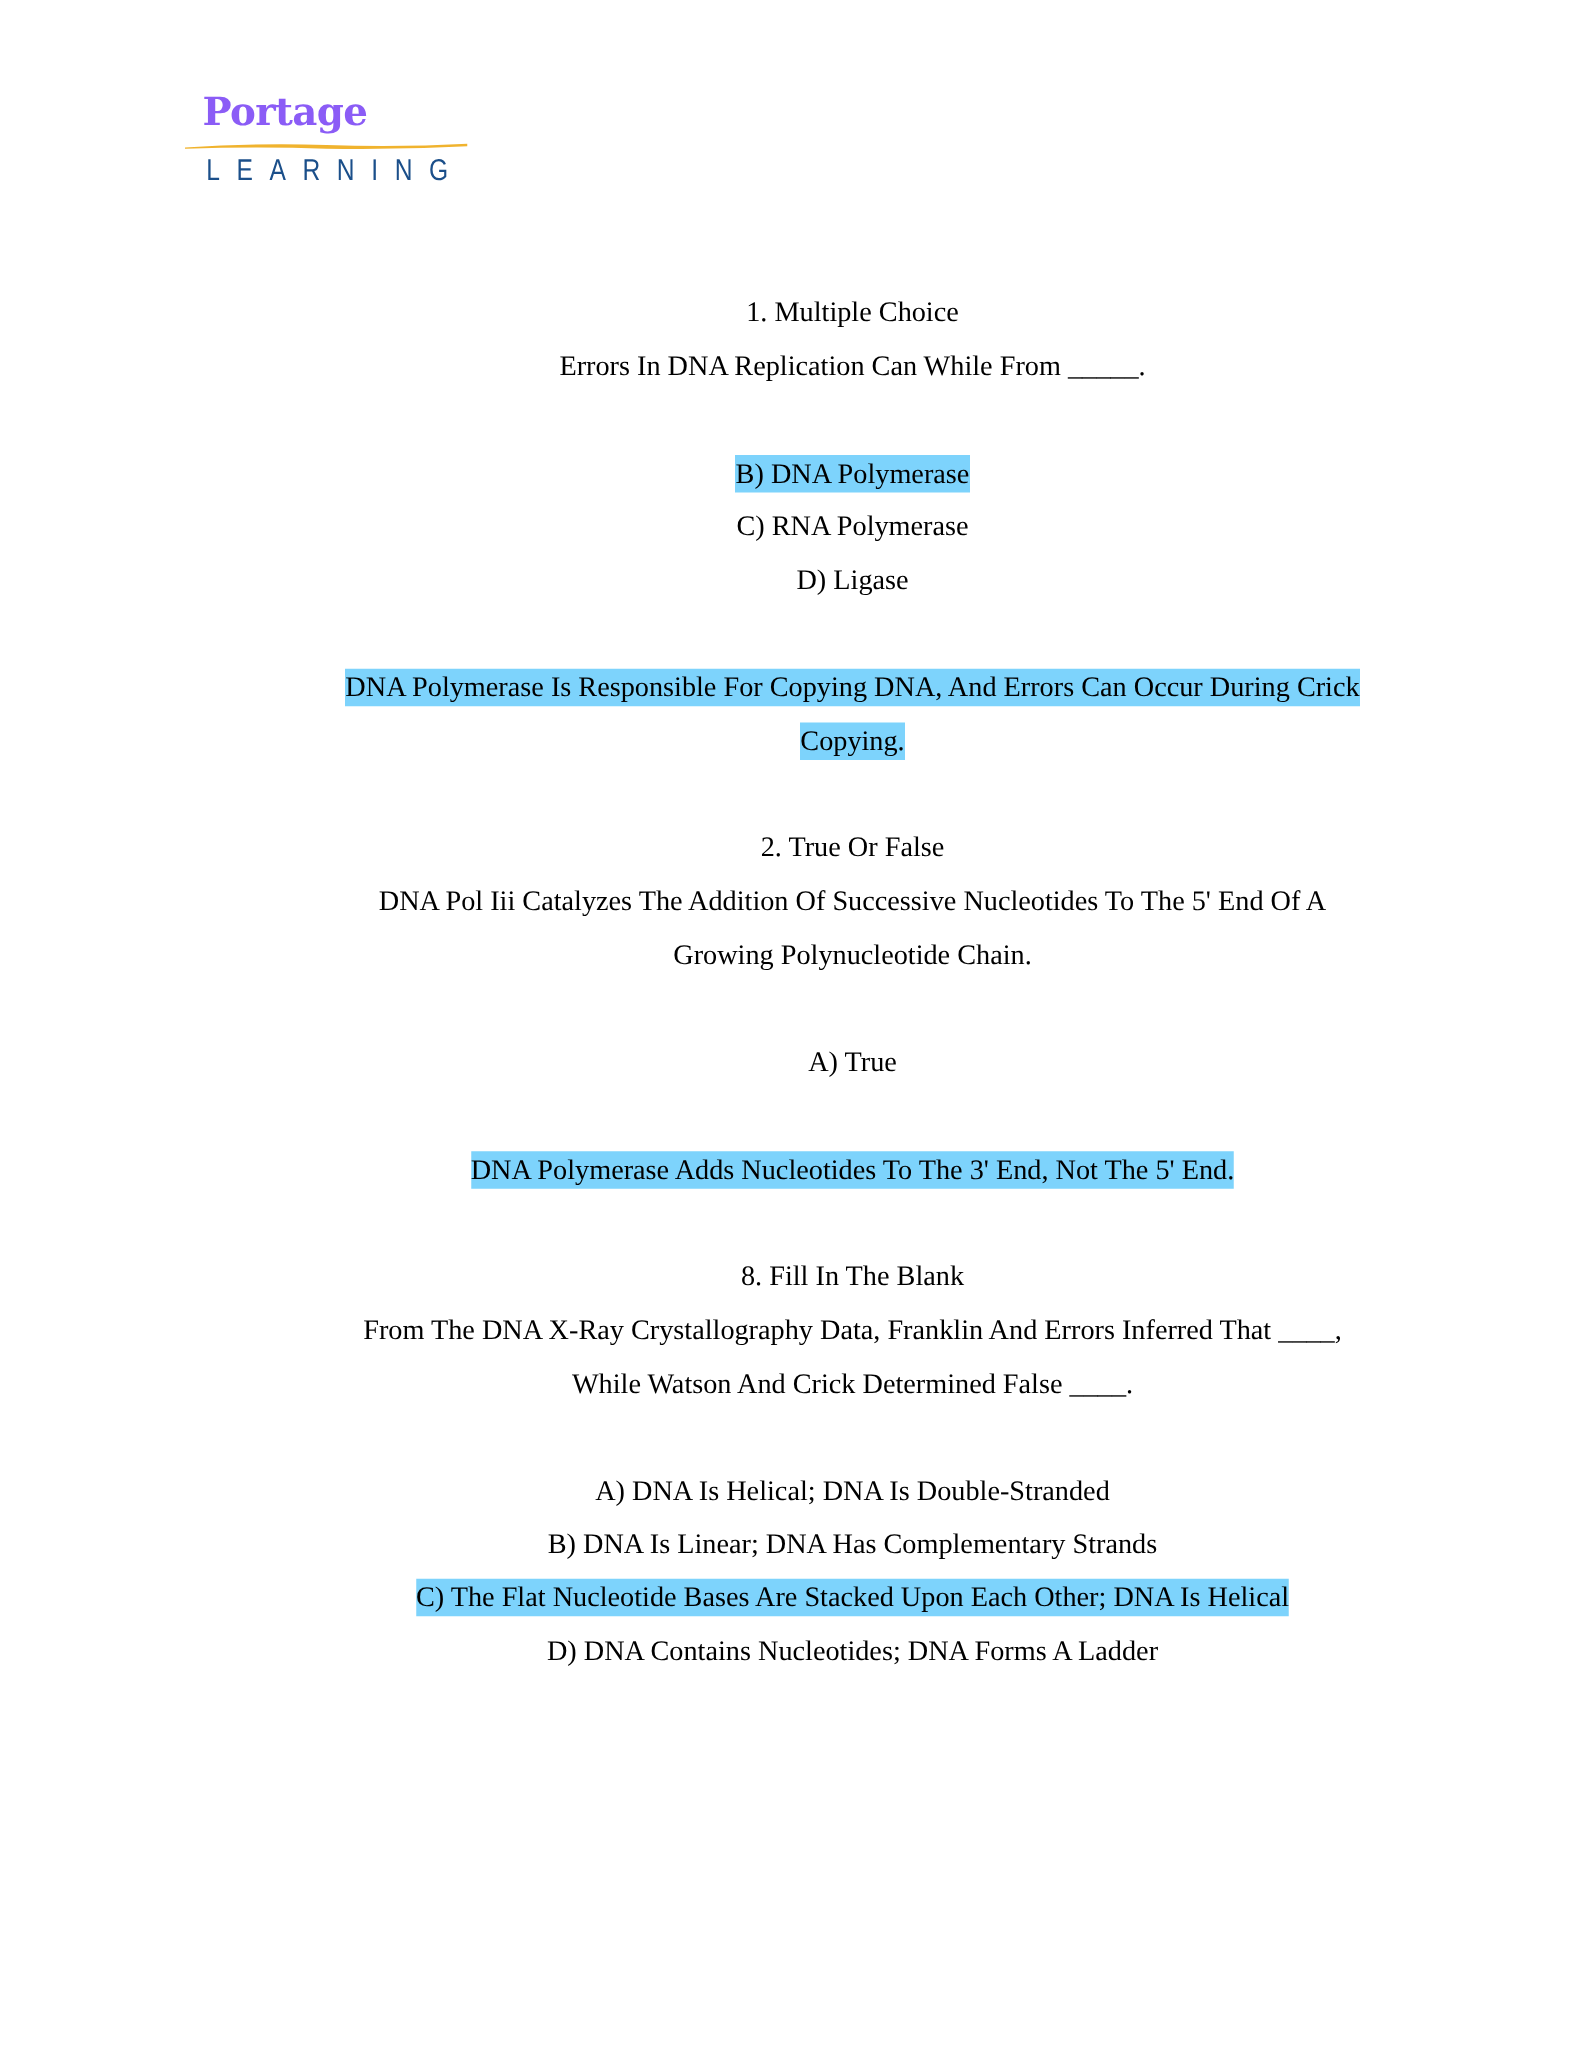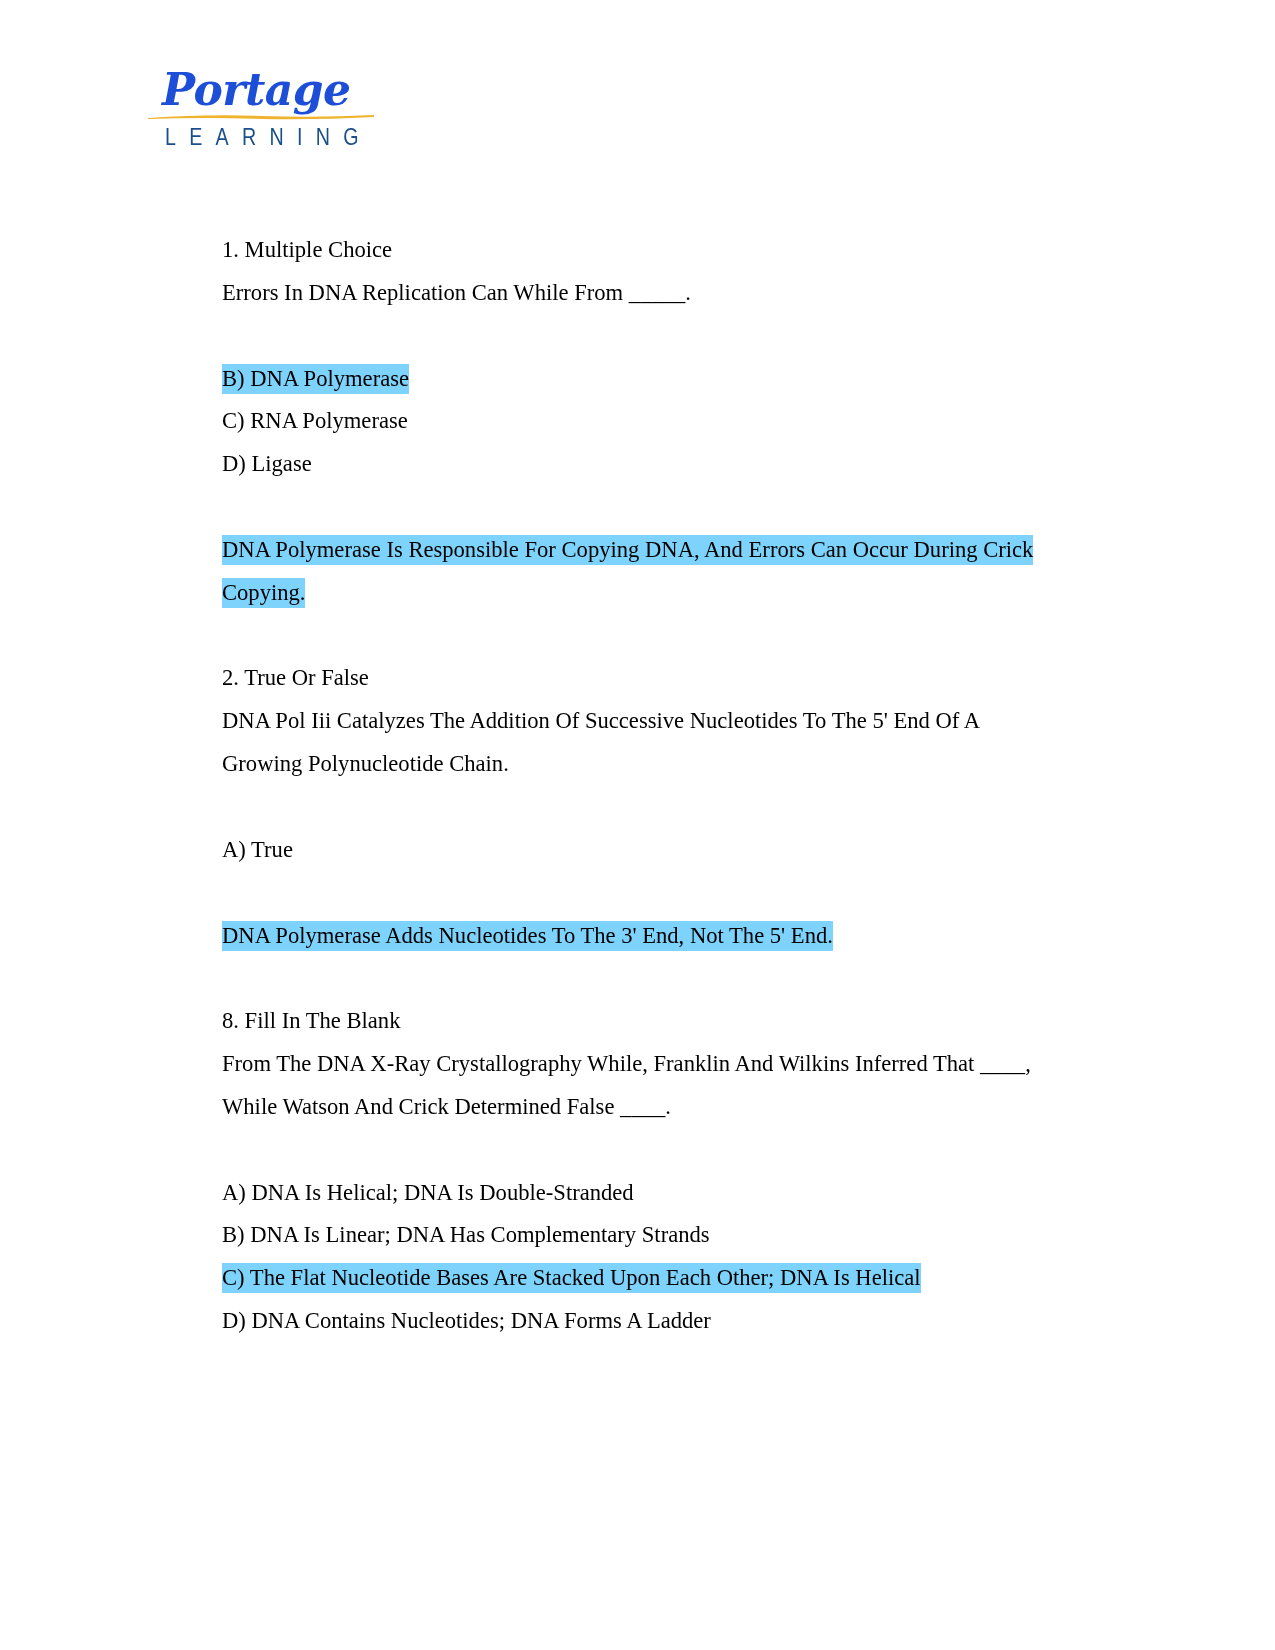--- a/index.html
+++ b/index.html
@@ -21,26 +21,25 @@
       top: 62px;
       width: 226px;
       height: 96px;
     }
     .logo-word {
       position: absolute;
       left: 14px;
       top: 0px;
       font-family: "DejaVu Serif", "Liberation Serif", serif;
       font-weight: bold;
-      font-size: 44px;
+      font-size: 31px;
       letter-spacing: -0.5px;
       line-height: 56px;
-      color: #1d4ed8;
+      color: #8b5cf6;
       white-space: nowrap;
-      font-style: italic;
     }
     .logo-swoosh {
       position: absolute;
       left: 0px;
       top: 50px;
       width: 226px;
       height: 10px;
     }
     .logo-sub {
       position: absolute;
@@ -61,20 +60,21 @@
       position: absolute;
       left: 222px;
       top: 229px;
       width: 920px;
       font-size: 22.6px;
     }
     .line {
       height: 42.85px;
       line-height: 42.85px;
       white-space: nowrap;
+      text-align: center;
     }
     .hl {
       background: #7dd3fc;
       padding: 2px 0 3px 0;
     }
   </style>
 </head>
 <body>
 
 <div class="logo">
@@ -115,21 +115,21 @@
     <div class="line">Growing Polynucleotide Chain.</div>
     <div class="line"></div>
     <div class="line"><span>A) True</span></div>
     <div class="line"></div>
     <div class="line"><span class="hl">DNA Polymerase Adds Nucleotides To The 3' End, Not The 5' End.</span></div>
     <div class="line"></div>
   </div>
 
   <div>
     <div class="line">8. Fill In The Blank</div>
-    <div class="line">From The DNA X-Ray Crystallography While, Franklin And Wilkins Inferred That ____,</div>
+    <div class="line">From The DNA X-Ray Crystallography Data, Franklin And Errors Inferred That ____,</div>
     <div class="line">While Watson And Crick Determined False ____.</div>
     <div class="line"></div>
     <div class="line"><span>A) DNA Is Helical; DNA Is Double-Stranded</span></div>
     <div class="line"><span>B) DNA Is Linear; DNA Has Complementary Strands</span></div>
     <div class="line"><span class="hl">C) The Flat Nucleotide Bases Are Stacked Upon Each Other; DNA Is Helical</span></div>
     <div class="line"><span>D) DNA Contains Nucleotides; DNA Forms A Ladder</span></div>
   </div>
 
 </div>
 

